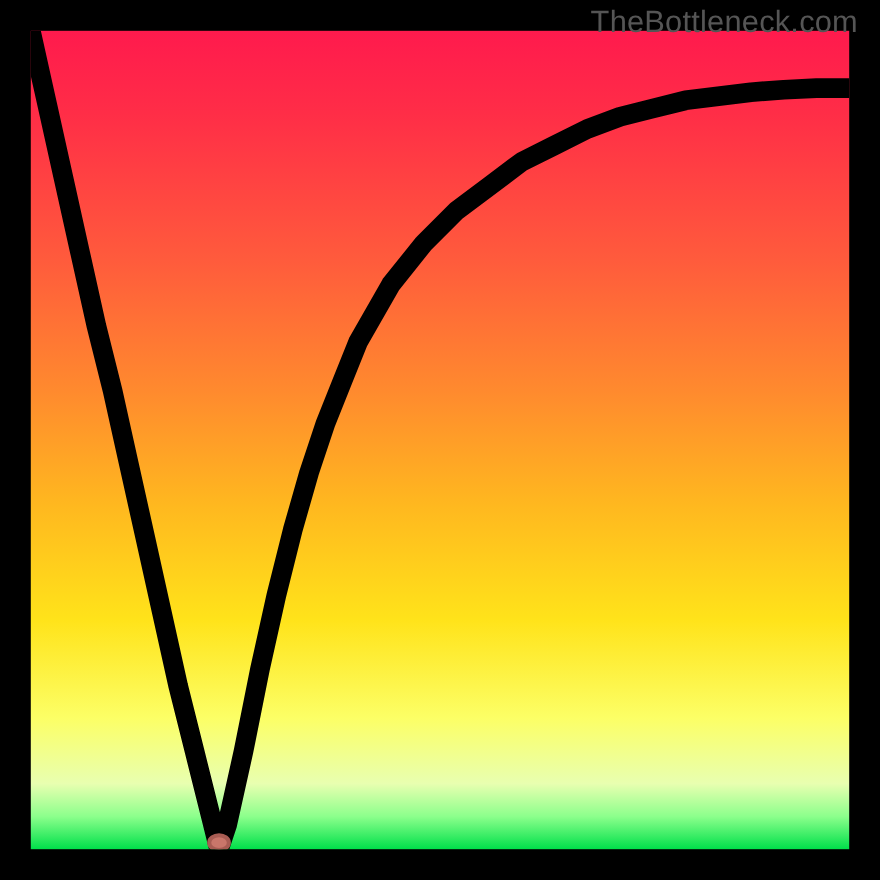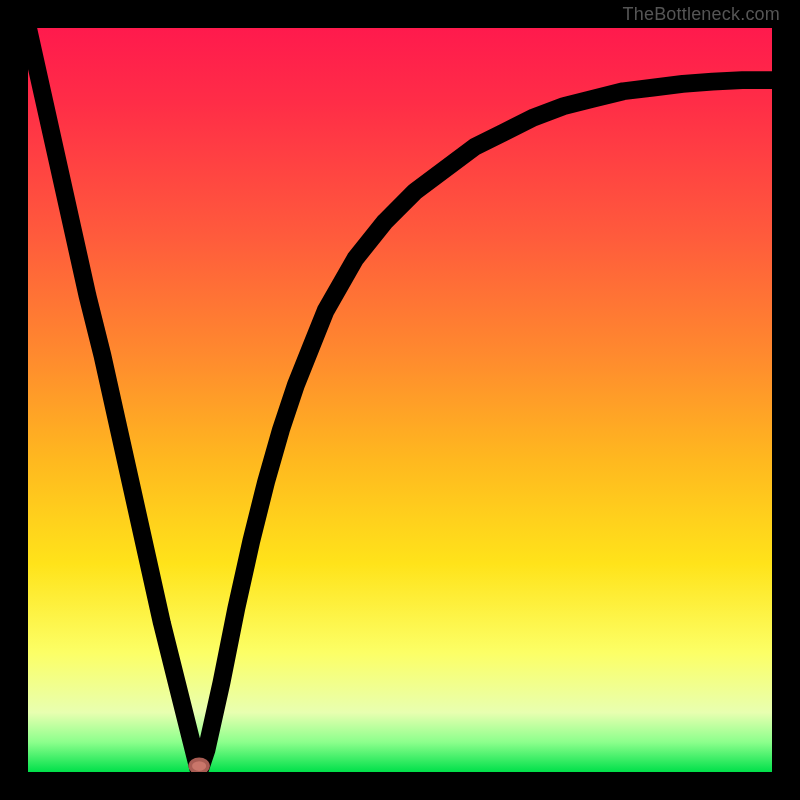--- a/index.html
+++ b/index.html
@@ -15,21 +15,21 @@
     position: relative;
     width: 800px;
     height: 800px;
     background: #000;
   }
   .watermark {
     position: absolute;
     top: 4px;
     right: 20px;
     color: #555;
-    font-size: 18px;
+    font-size: 28px;
     font-weight: 500;
     letter-spacing: 0.2px;
     z-index: 10;
     margin-left: 28px;
   }
   
   .plot {
     position: absolute;
     left: 28px;
     top: 28px;

